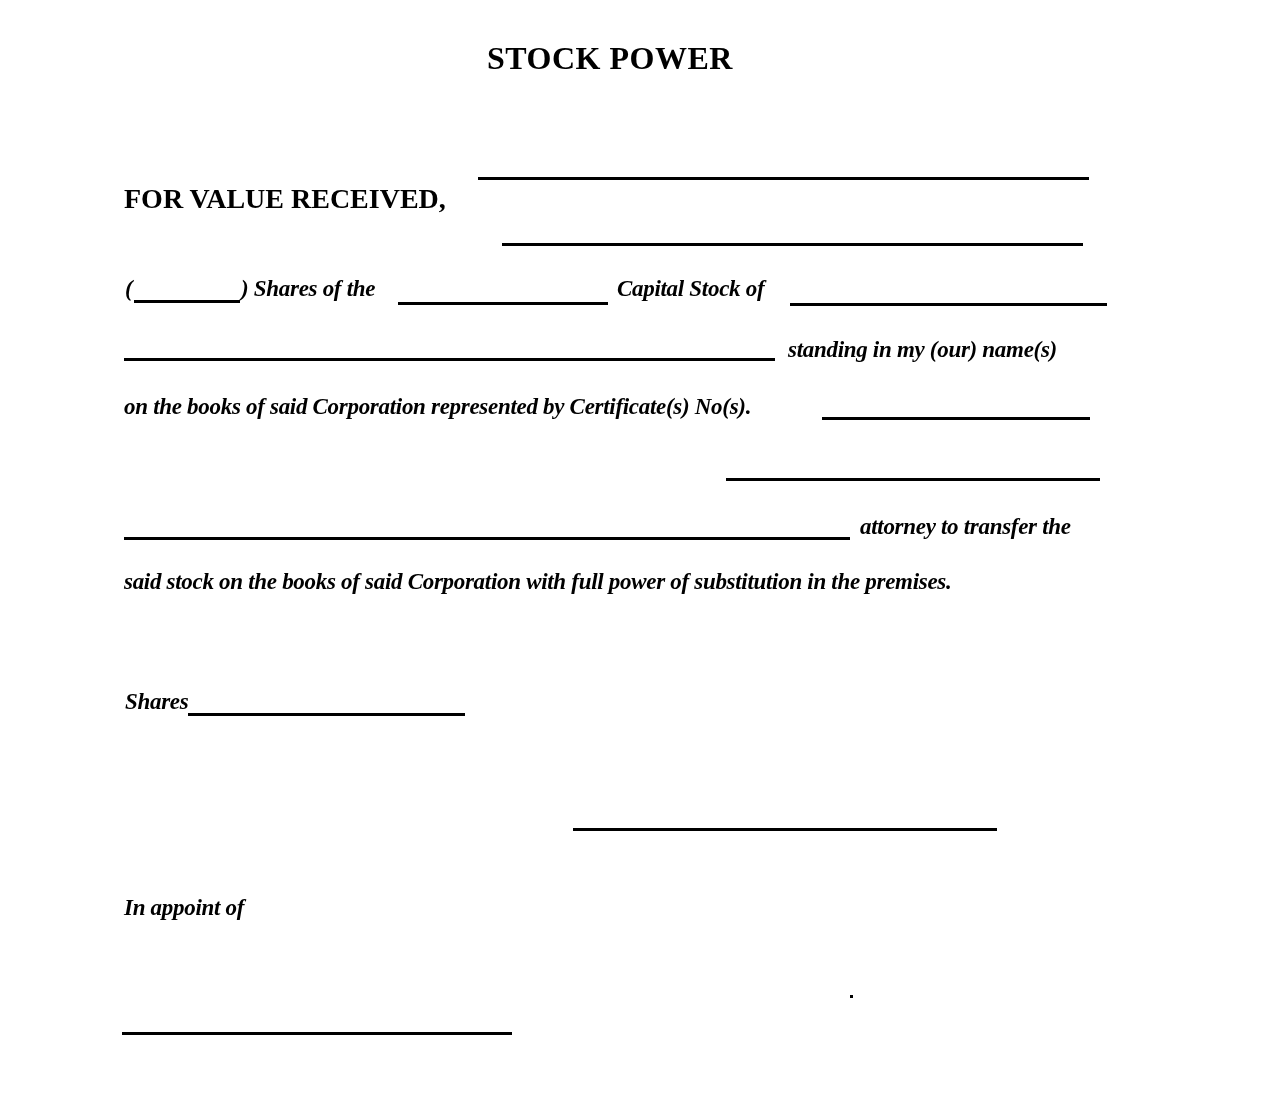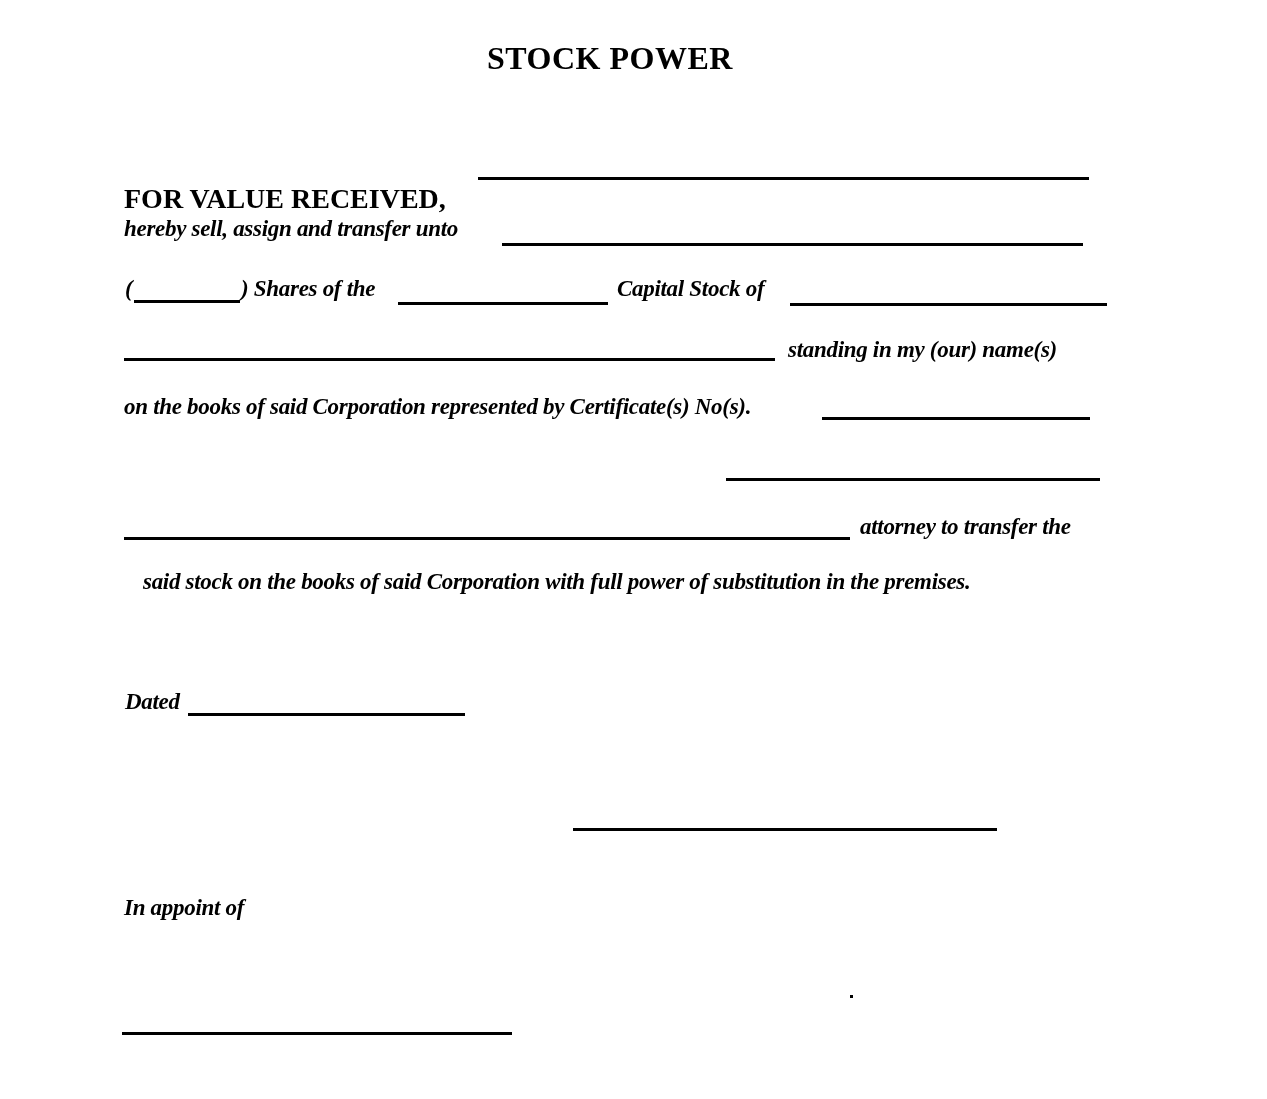--- a/index.html
+++ b/index.html
@@ -47,44 +47,43 @@
 </head>
 <body>
 
 <div class="page">
 
   <div class="t title" style="top:42px;left:487px;">STOCK POWER</div>
 
   <div class="t caps" style="top:149px;left:124px;margin-top:36px;">FOR VALUE RECEIVED,</div>
   <div class="bl" style="top:177px;left:478px;width:611px;"></div>
 
-  <div class="t" style="top:217px;left:124px;">hereby sell, assign and transfer unto</div>
   <div class="bl" style="top:243px;left:502px;width:581px;"></div>
 
   <div class="t" style="top:277px;left:125px;">(</div>
   <div class="bl" style="top:300px;left:134px;width:106px;"></div>
   <div class="t" style="top:277px;left:241px;">) Shares of the</div>
   <div class="bl" style="top:302px;left:398px;width:210px;"></div>
   <div class="t" style="top:277px;left:617px;text-align:right;">Capital Stock of</div>
   <div class="bl" style="top:303px;left:790px;width:317px;"></div>
 
   <div class="bl" style="top:358px;left:124px;width:651px;"></div>
   <div class="t" style="top:338px;left:788px;">standing in my (our) name(s)</div>
 
   <div class="t" style="top:395px;left:124px;">on the books of said Corporation represented by Certificate(s) No(s).</div>
   <div class="bl" style="top:417px;left:822px;width:268px;"></div>
 
   <div class="bl" style="top:478px;left:726px;width:374px;"></div>
 
   <div class="bl" style="top:537px;left:124px;width:726px;"></div>
   <div class="t" style="top:515px;left:860px;font-style:italic;">attorney to transfer the</div>
 
-  <div class="t" style="top:570px;left:124px;margin-left:19px;">said stock on the books of said Corporation with full power of substitution in the premises.</div>
+  <div class="t" style="top:570px;left:124px;">said stock on the books of said Corporation with full power of substitution in the premises.</div>
 
-  <div class="t" style="top:690px;left:125px;">Dated</div>
+  <div class="t" style="top:690px;left:125px;">Shares</div>
   <div class="bl" style="top:713px;left:188px;width:277px;"></div>
 
   <div class="bl" style="top:828px;left:573px;width:424px;"></div>
 
   <div class="t" style="top:896px;left:124px;">In appoint of</div>
 
   <div class="speck" style="top:995px;left:850px;"></div>
 
   <div class="bl" style="top:1032px;left:122px;width:390px;"></div>
 

